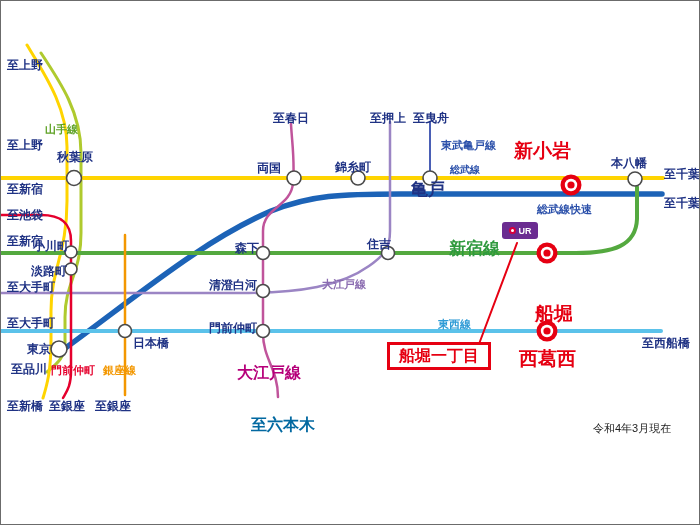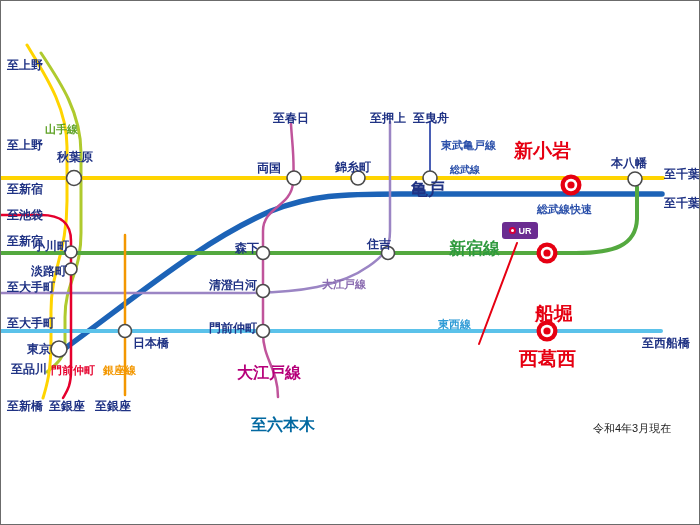--- a/index.html
+++ b/index.html
@@ -113,16 +113,19 @@
       <div class="lbl" style="left: 513px; top: 140px; font-size: 19px; color: rgb(230, 0, 18);">新小岩</div>
       <div class="lbl" style="left: 534px; top: 272px; font-size: 19px; color: rgb(230, 0, 18); margin-top: 31px;">船堀</div>
       <div class="lbl" style="left: 518px; top: 348px; font-size: 19px; color: rgb(230, 0, 18);">西葛西</div>
     </div>
 
   <div class="ur-badge">
     <span class="dot"></span>
     <span class="txt">UR</span>
   </div>
 
+  <div class="funabori-box">
+    <span>船堀一丁目</span>
+  </div>
 
   <div class="date-note">令和4年3月現在</div>
 
 </div>
 
 </body></html>

